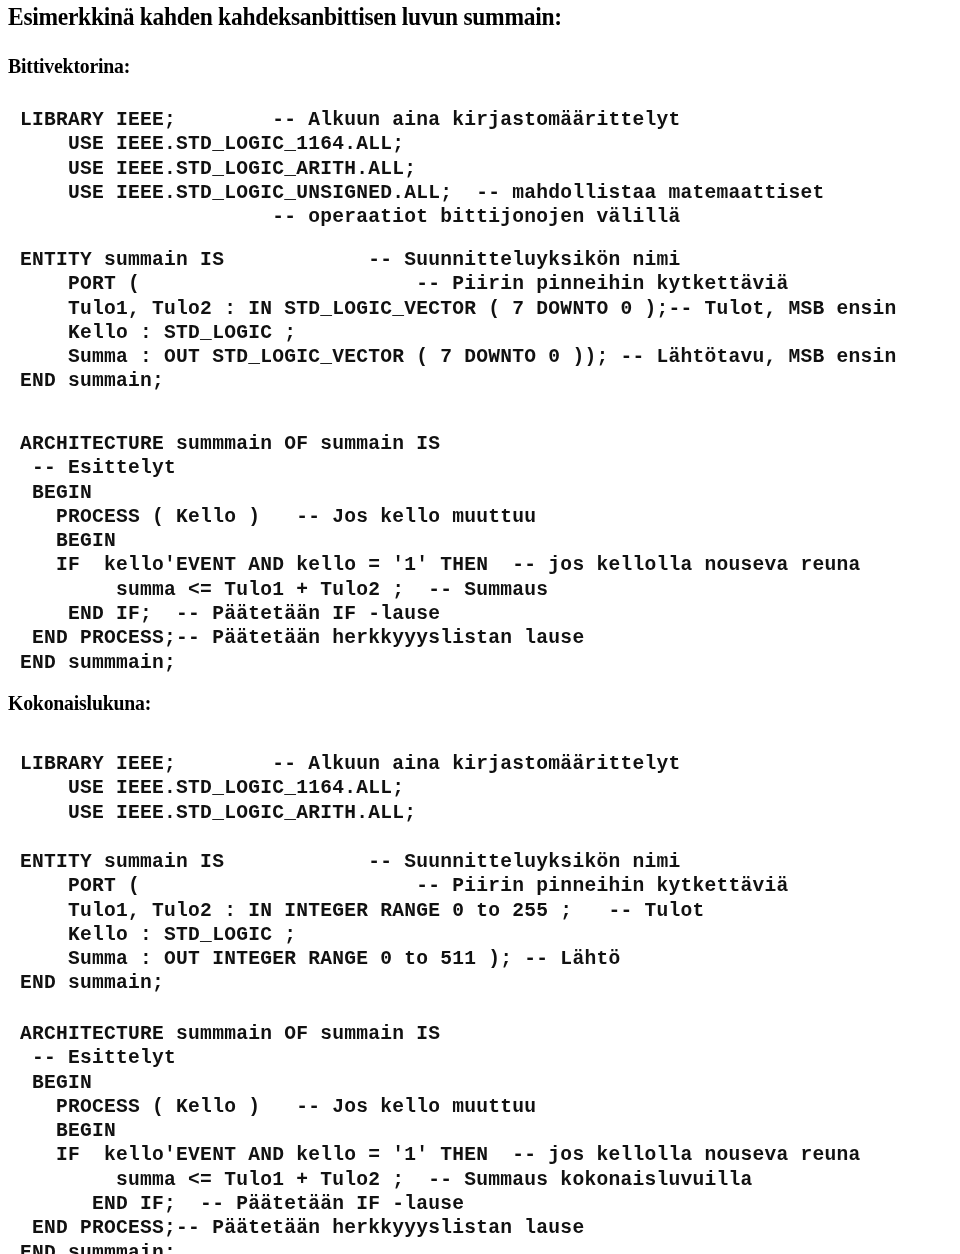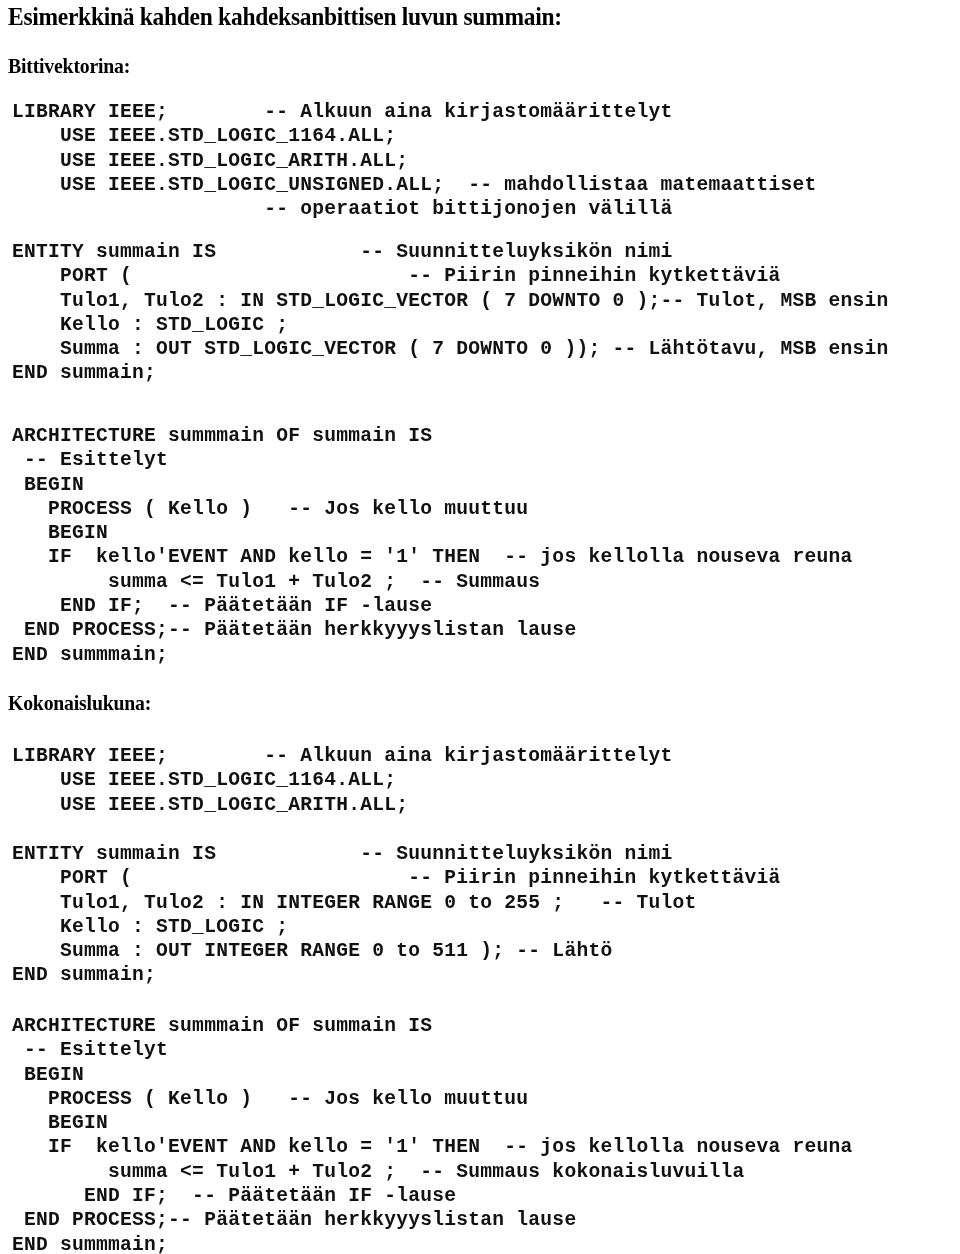--- a/index.html
+++ b/index.html
@@ -58,21 +58,21 @@
   .sub-heading-2 {
     position: absolute;
     left: 8px;
     top: 690px;
   }
 
   
   .code-block {
     position: absolute;
     left: 8px;
-    margin: 4px;
+    margin: 12px;
     font-family: "Liberation Mono", "DejaVu Sans Mono", monospace;
     font-weight: bold;
     font-size: 19.6px;
     line-height: 24.3px;
     letter-spacing: 0.25px;
     white-space: pre;
     color: #111111;
     tab-size: 4;
   }
   #code-block-1 { top: 96px; }

